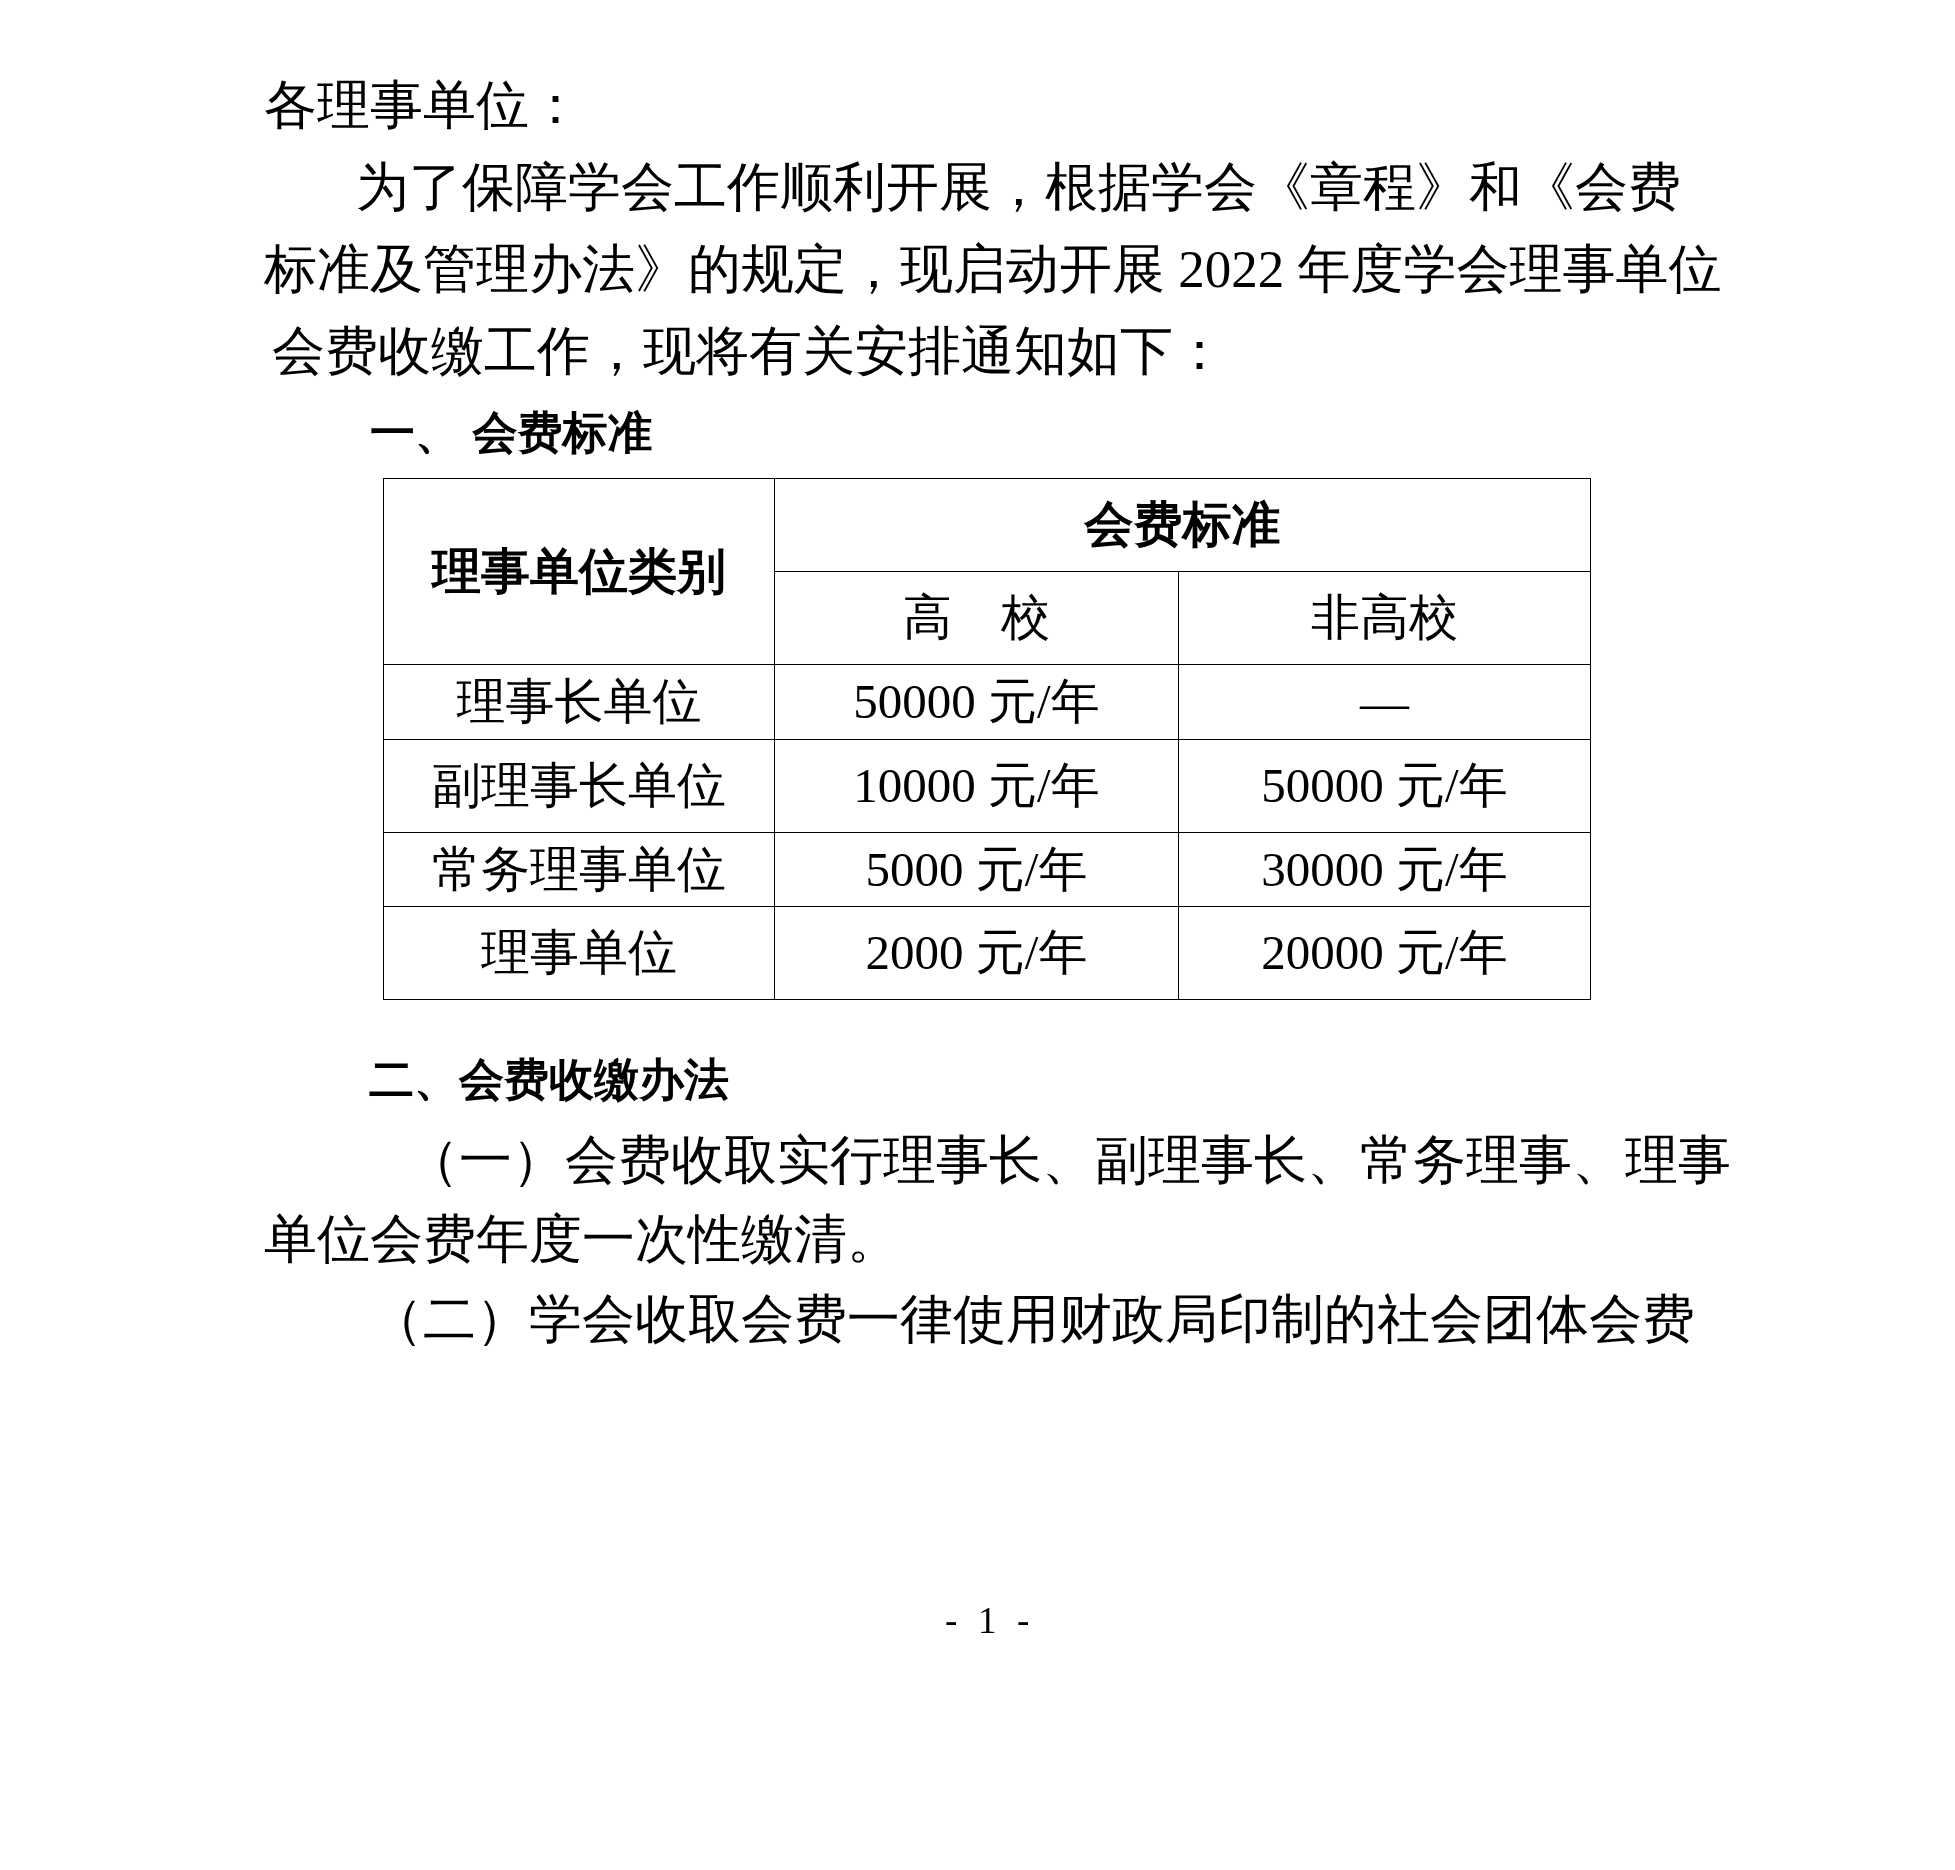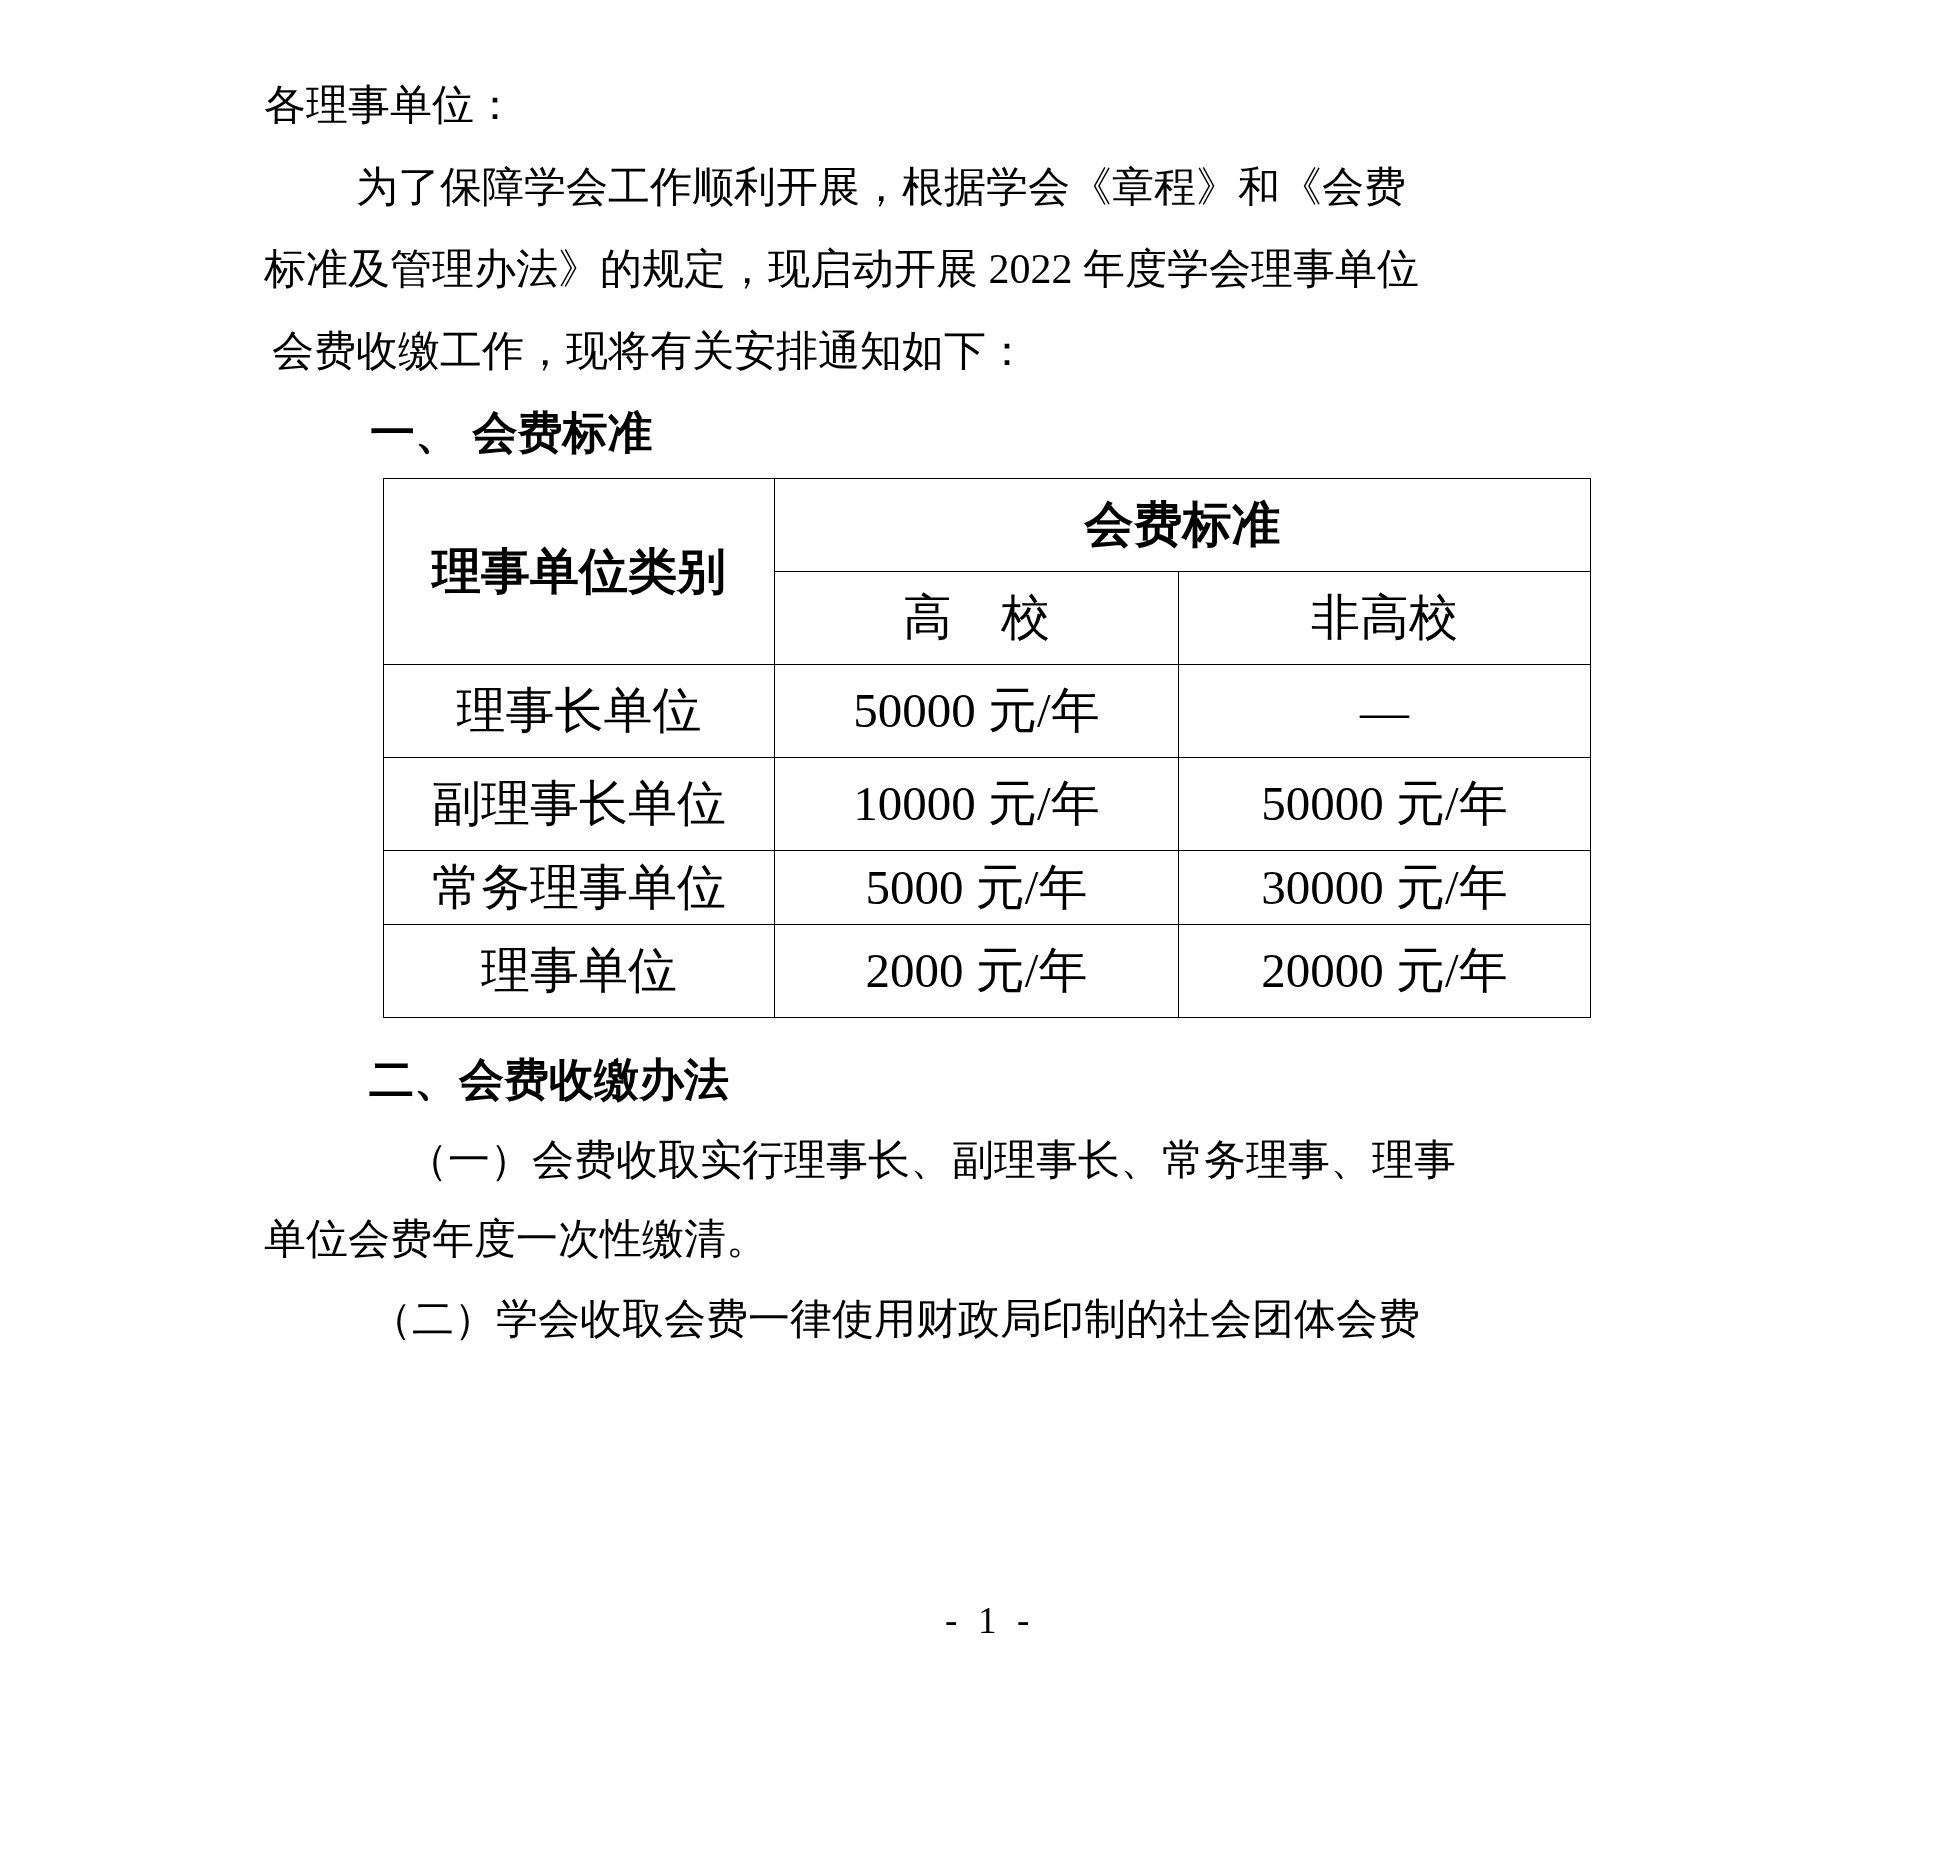--- a/index.html
+++ b/index.html
@@ -8,21 +8,21 @@
     width: 1955px;
     height: 1871px;
     background: #ffffff;
     overflow: hidden;
     color: #000000;
     font-family: "Liberation Serif", "DejaVu Serif", serif;
   }
   .line {
     position: absolute;
     white-space: pre;
-    font-size: 42px;
+    font-size: 53px;
     line-height: 53px;
   }
   .heading {
     font-family: "Liberation Sans", "DejaVu Sans", sans-serif;
     font-weight: 700;
     font-size: 45px;
     line-height: 54px;
   }
   .doc-table {
     position: absolute;
@@ -86,21 +86,21 @@
     </colgroup>
     <tbody>
         <tr style="height:93px">
       <th rowspan="2">理事单位类别</th>
       <th colspan="2">会费标准</th>
     </tr>
     <tr style="height:93px">
       <td>高　校</td>
       <td>非高校</td>
     </tr>
-    <tr style="height:93px">
+    <tr style="height:75px">
       <td>理事长单位</td>
       <td>50000 元/年</td>
       <td>—</td>
     </tr>
     <tr style="height:93px">
       <td>副理事长单位</td>
       <td>10000 元/年</td>
       <td>50000 元/年</td>
     </tr>
     <tr style="height:74px">

